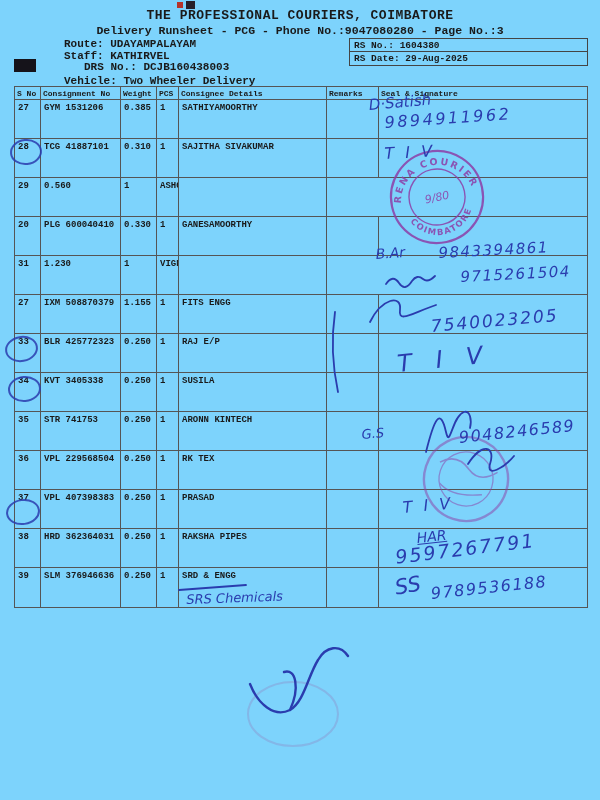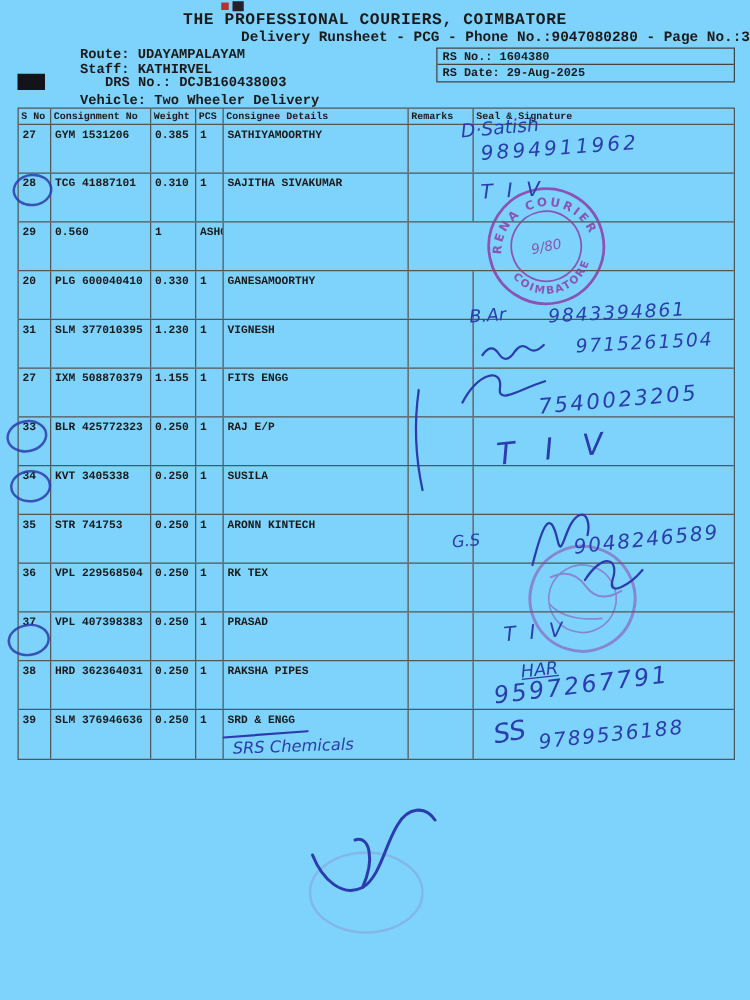--- a/index.html
+++ b/index.html
@@ -8,21 +8,21 @@
     position:relative; width:600px; height:800px; margin:0 auto;
     background:#7dd3fc; overflow:hidden;
     font-family:"Liberation Mono","DejaVu Sans Mono",monospace;
     color:#1a1a1a;
   }
   .top-mark { position:absolute; }
   .mark-red { left:177px; top:2px; width:6px; height:6px; background:#b5332a; }
   .mark-dark { left:186px; top:1px; width:9px; height:8px; background:#26202a; }
   .title { position:absolute; top:8px; left:0; width:100%; text-align:center;
            font-size:13px; font-weight:bold; letter-spacing:.5px; }
-  .subtitle { position:absolute; top:24px; left:0; width:100%; text-align:right;
+  .subtitle { position:absolute; top:24px; left:0; width:100%; text-align:center;
               font-size:11.5px; font-weight:bold; }
   .info-line { position:absolute; font-size:11px; font-weight:bold; white-space:nowrap;padding-left:44px; }
   .artifact-black { position:absolute; left:14px; top:59px; width:22px; height:13px; background:#15131a; }
   .rs-box { position:absolute; left:349px; top:38px; width:239px; height:28px;
             border:1px solid #444; font-size:9.5px; font-weight:bold; }
   .rs-row { height:13px; line-height:13px; padding-left:4px; white-space:nowrap; }
   .rs-row:first-child { border-bottom:1px solid #444; }
 
   .rtable { position:absolute; left:14px; top:86px; width:574px; border:1px solid #555; background:transparent; }
   .thead, .trow { display:grid; grid-template-columns:26px 80px 36px 22px 148px 52px 1fr; }
@@ -122,21 +122,20 @@
       <div class="tc">20</div>
       <div class="tc">PLG 600040410</div>
       <div class="tc">0.330</div>
       <div class="tc">1</div>
       <div class="tc">GANESAMOORTHY</div>
       <div class="tc"></div>
       <div class="tc"></div>
     </div>
         <div class="trow">
       <div class="tc">31</div>
-      <div class="tc">SLM 377010395</div>
       <div class="tc">1.230</div>
       <div class="tc">1</div>
       <div class="tc">VIGNESH</div>
       <div class="tc"></div>
       <div class="tc"></div>
     </div>
         <div class="trow">
       <div class="tc">27</div>
       <div class="tc">IXM 508870379</div>
       <div class="tc">1.155</div>

